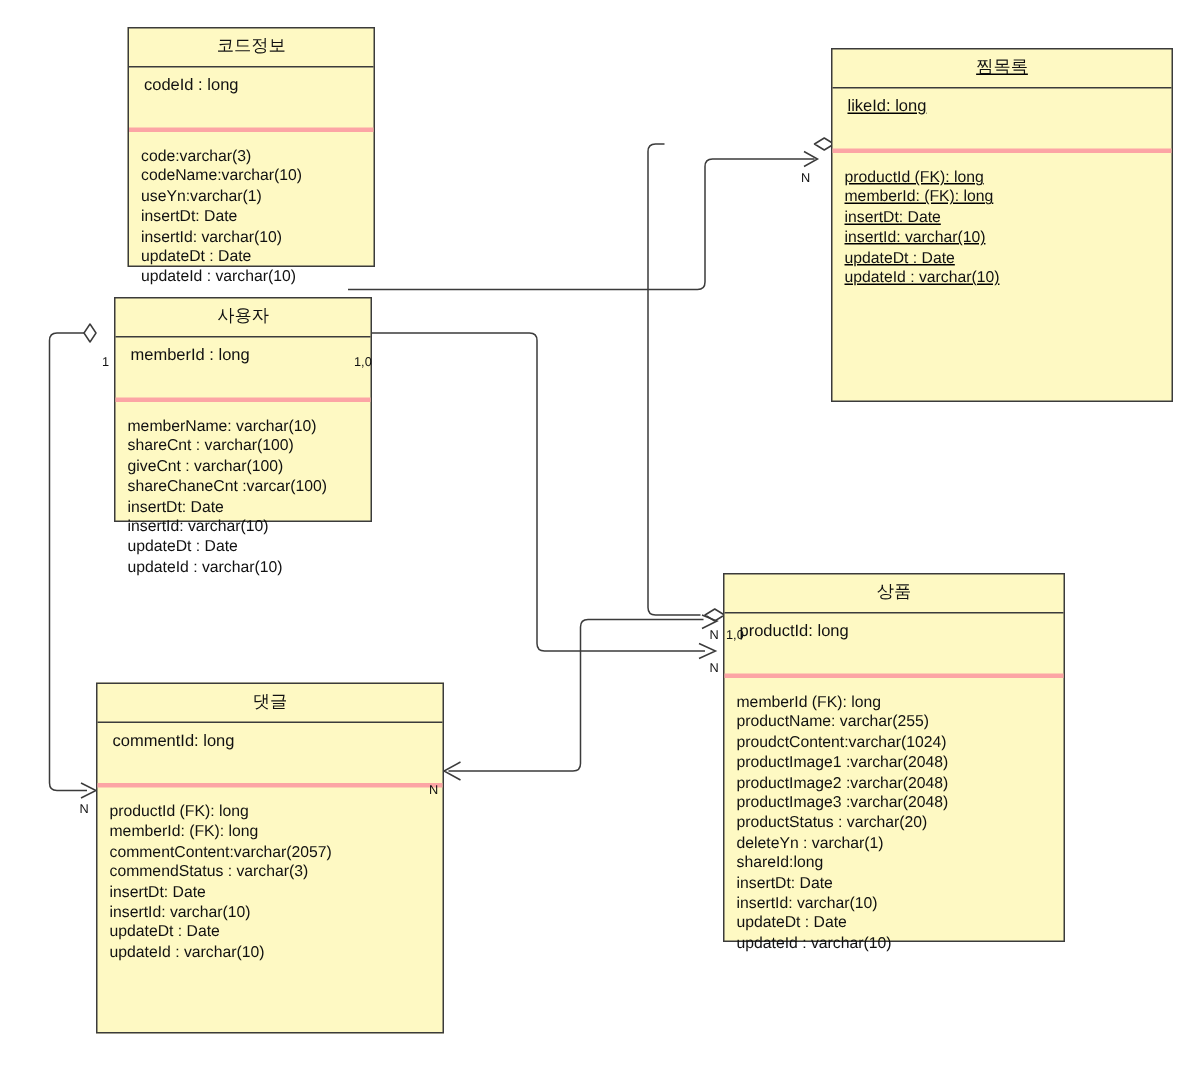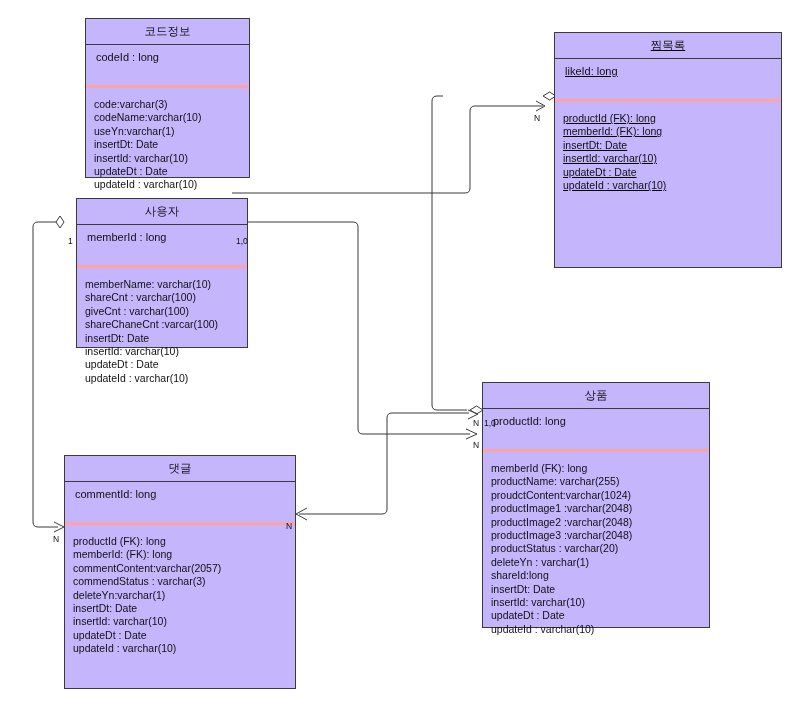--- a/index.html
+++ b/index.html
@@ -2,21 +2,21 @@
 <html><head>
 <meta charset="utf-8">
 <style>
   html,body{margin:0;padding:0;background:#ffffff;}
   body{width:800px;height:715px;position:relative;overflow:hidden;
        font-family:"Liberation Sans","DejaVu Sans",sans-serif;
        -webkit-font-smoothing:antialiased;}
   #canvas{position:absolute;inset:0;width:800px;height:715px;}
   #edges{position:absolute;left:0;top:0;width:800px;height:715px;pointer-events:none;}
 
-  .entity{position:absolute;box-sizing:border-box;background:#c4b5fd;
+  .entity{position:absolute;box-sizing:border-box;background:#fef9c3;
           border:1px solid #3b3b3b;}
   .entity .title{box-sizing:border-box;height:26px;line-height:25px;text-align:center;
           font-size:11.5px;color:#111;border-bottom:1px solid #3b3b3b;}
   .entity .pk{box-sizing:border-box;padding:6px 0 22px 10px;font-size:11px;color:#111;
           border-bottom:3px solid #fca5a5;min-height:28px;}
   .entity .attrs{box-sizing:border-box;padding:10px 0 8px 8px;font-size:10.5px;color:#111;}
   .entity .attrs div{line-height:13.4px;white-space:nowrap;}
 
   .card{position:absolute;font-size:8.5px;color:#111;white-space:nowrap;}
 </style>
@@ -127,21 +127,20 @@
   </div>
 
   <div class="entity" style="left:64px;top:455px;width:232px;height:234px;">
     <div class="title">댓글</div>
     <div class="pk">commentId: long</div>
     <div class="attrs">
       <div>productId (FK): long</div>
       <div>memberId: (FK): long</div>
       <div>commentContent:varchar(2057)</div>
       <div>commendStatus : varchar(3)</div>
-      <div>deleteYn:varchar(1)</div>
       <div>insertDt: Date</div>
       <div>insertId: varchar(10)</div>
       <div>updateDt : Date</div>
       <div>updateId : varchar(10)</div>
     </div>
   </div>
 
   <div class="card" style="left:68px;top:236px;">1</div>
   <div class="card" style="left:236px;top:236px;">1,0</div>
   <div class="card" style="left:534px;top:113px;">N</div>

